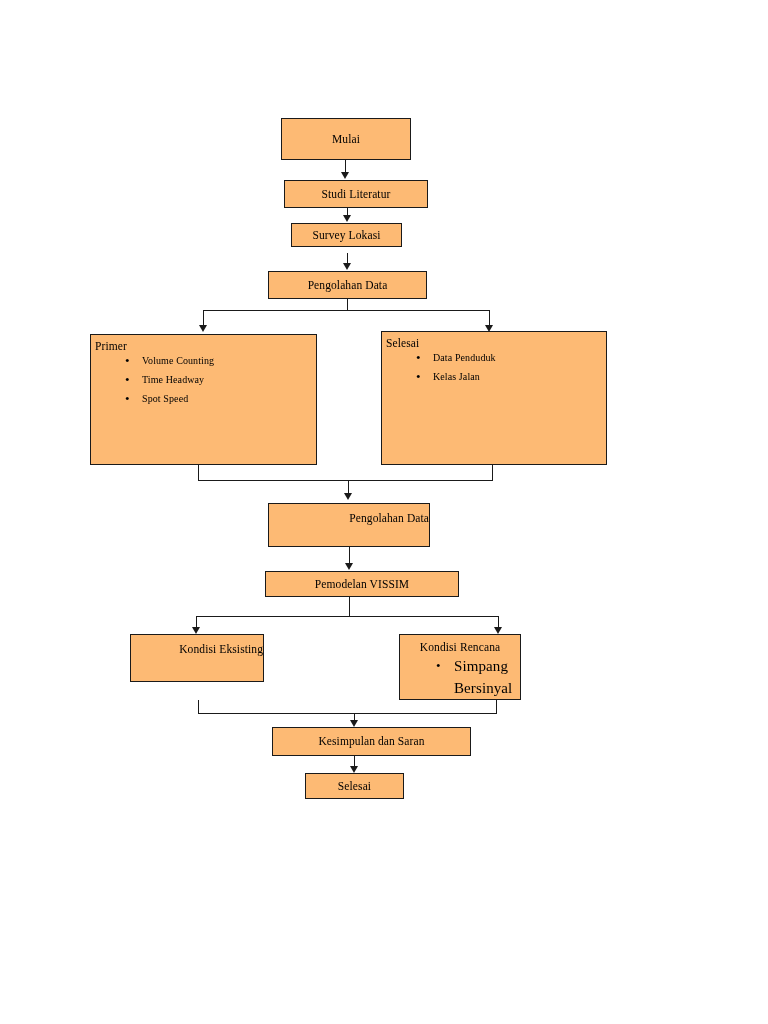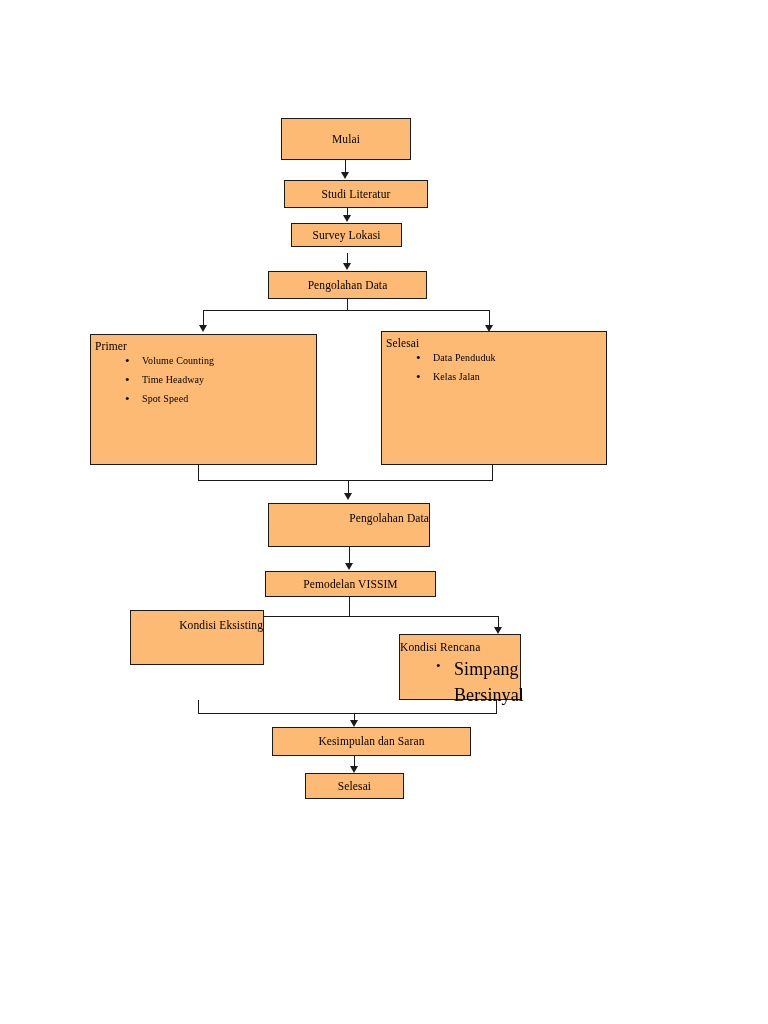--- a/index.html
+++ b/index.html
@@ -70,27 +70,27 @@
     left: 30px;
     top: -1px;
     font-size: 13px;
   }
   
   .node.rencana {
     padding: 5px 0 0 0;
     text-align: center;
   }
   .node.rencana .grp-label {
-    text-align: left;
+    text-align: center;
   }
   .node.rencana .bullets li {
     text-align: left;
     padding-left: 54px;
     margin-bottom: 12px;
-    font-size: 18px;
+    font-size: 15px;
     line-height: 1.45;
   }
   .node.rencana .bullets li::before {
     left: 36px;
     top: 1px;
   }
   
   .vline, .hline {
     position: absolute;
     background: #1a1a1a;
@@ -162,32 +162,32 @@
   <div class="hline" style="left:198px; top:480px; width:295px;"></div>
   <div class="vline" style="left:348px; top:480px; height:14px;"></div>
   <div class="arrow" style="left:344px; top:493px;"></div>
 
   <div class="node center-top" style="left:268px; top:503px; width:162px; height:44px;">
     <span>Pengolahan Data</span>
   </div>
   <div class="vline" style="left:349px; top:547px; height:17px;"></div>
   <div class="arrow" style="left:345px; top:563px;"></div>
 
-  <div class="node center-mid" style="left:265px; top:571px; width:171px; height:26px;">
+  <div class="node center-mid" style="left:265px; top:571px; width:194px; height:26px;">
     <span>Pemodelan VISSIM</span>
   </div>
 
   <div class="vline" style="left:349px; top:597px; height:19px;"></div>
   <div class="hline" style="left:196px; top:616px; width:303px;"></div>
   <div class="vline" style="left:196px; top:616px; height:12px;"></div>
   <div class="arrow" style="left:192px; top:627px;"></div>
   <div class="vline" style="left:498px; top:616px; height:12px;"></div>
   <div class="arrow" style="left:494px; top:627px;"></div>
 
-  <div class="node center-top" style="left:130px; top:610px; width:134px; height:55px;">
+  <div class="node center-top" style="left:130px; top:634px; width:134px; height:48px;">
     <span>Kondisi Eksisting</span>
   </div>
 
   <div class="node rencana" style="left:399px; top:634px; width:122px; height:66px;">
     <span class="grp-label">Kondisi Rencana</span>
     <ul class="bullets">
       <li>Simpang Bersinyal</li>
     </ul>
   </div>
 

